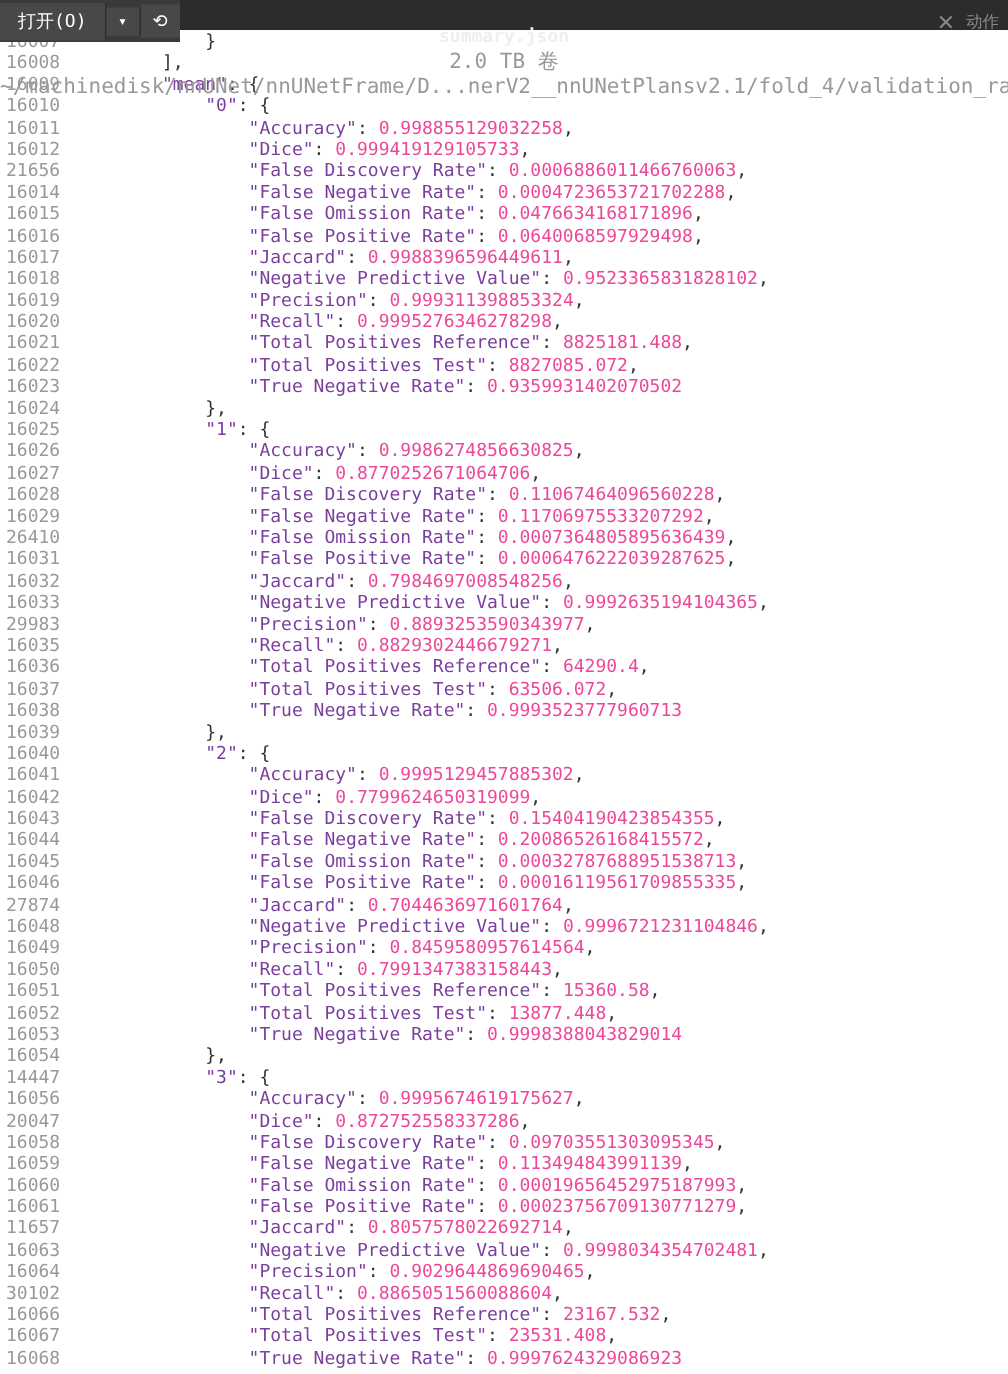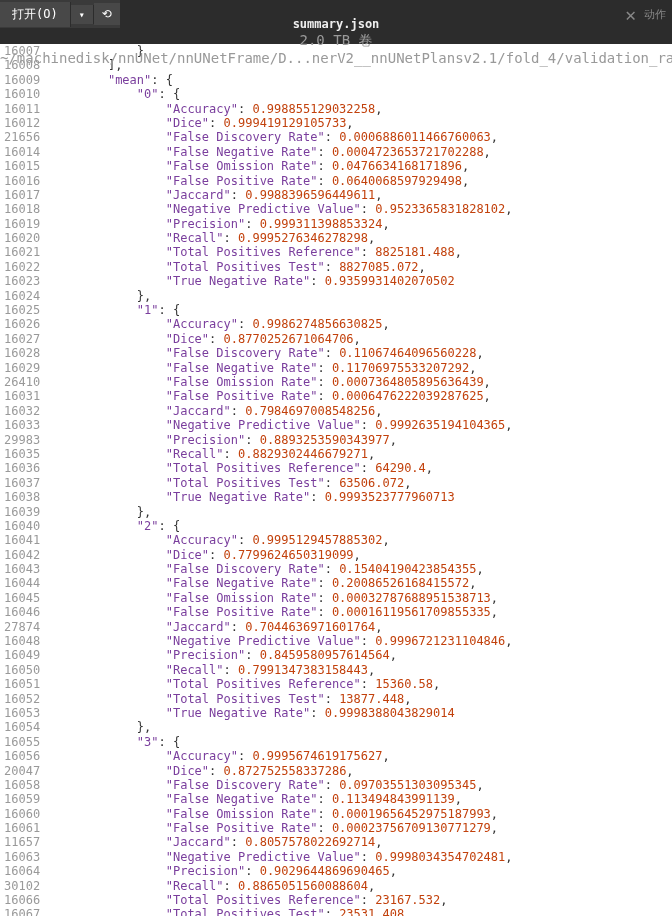--- a/index.html
+++ b/index.html
@@ -8,21 +8,21 @@
       font-size: 12px;
       background: #fff;
       width: 672px;
       overflow: hidden;
     }
     .titlebar {
       background: #2c2c2c;
       color: #ddd;
       display: flex;
       align-items: flex-start;
-      height: 44px;
+      height: 20px;
       position: relative;
     }
     .tb-left {
       display: flex;
       align-items: center;
       background: #3a3a3a;
       height: 28px;
     }
     .open-btn {
       background: #484848;
@@ -92,21 +92,21 @@
     .code {
       flex: 1;
       white-space: pre;
       font-size: 12px;
       line-height: 14.4px;
       padding-left: 2px;
       color: #333;
     }
     .k { color: #7a3e9d; } 
     .p { color: #333; }    
-    .n { color: #c2410c; margin-top: 10px; }    
+    .n { color: #ec4899; margin-top: 10px; }    
     .line { display: block; height: 14.4px; }
   </style>
 </head>
 <body>
 
 <div class="titlebar">
   <div class="tb-left">
     <div class="open-btn">打开(O)</div>
     <div class="dropdown-btn">▾</div>
     <div class="recent-btn">⟲</div>
@@ -164,21 +164,21 @@
       <span class="line">16045</span>
       <span class="line">16046</span>
       <span class="line">27874</span>
       <span class="line">16048</span>
       <span class="line">16049</span>
       <span class="line">16050</span>
       <span class="line">16051</span>
       <span class="line">16052</span>
       <span class="line">16053</span>
       <span class="line">16054</span>
-      <span class="line">16055</span>
+      <span class="line">14447</span>
       <span class="line">16056</span>
       <span class="line">20047</span>
       <span class="line">16058</span>
       <span class="line">16059</span>
       <span class="line">16060</span>
       <span class="line">16061</span>
       <span class="line">11657</span>
       <span class="line">16063</span>
       <span class="line">16064</span>
       <span class="line">30102</span>

